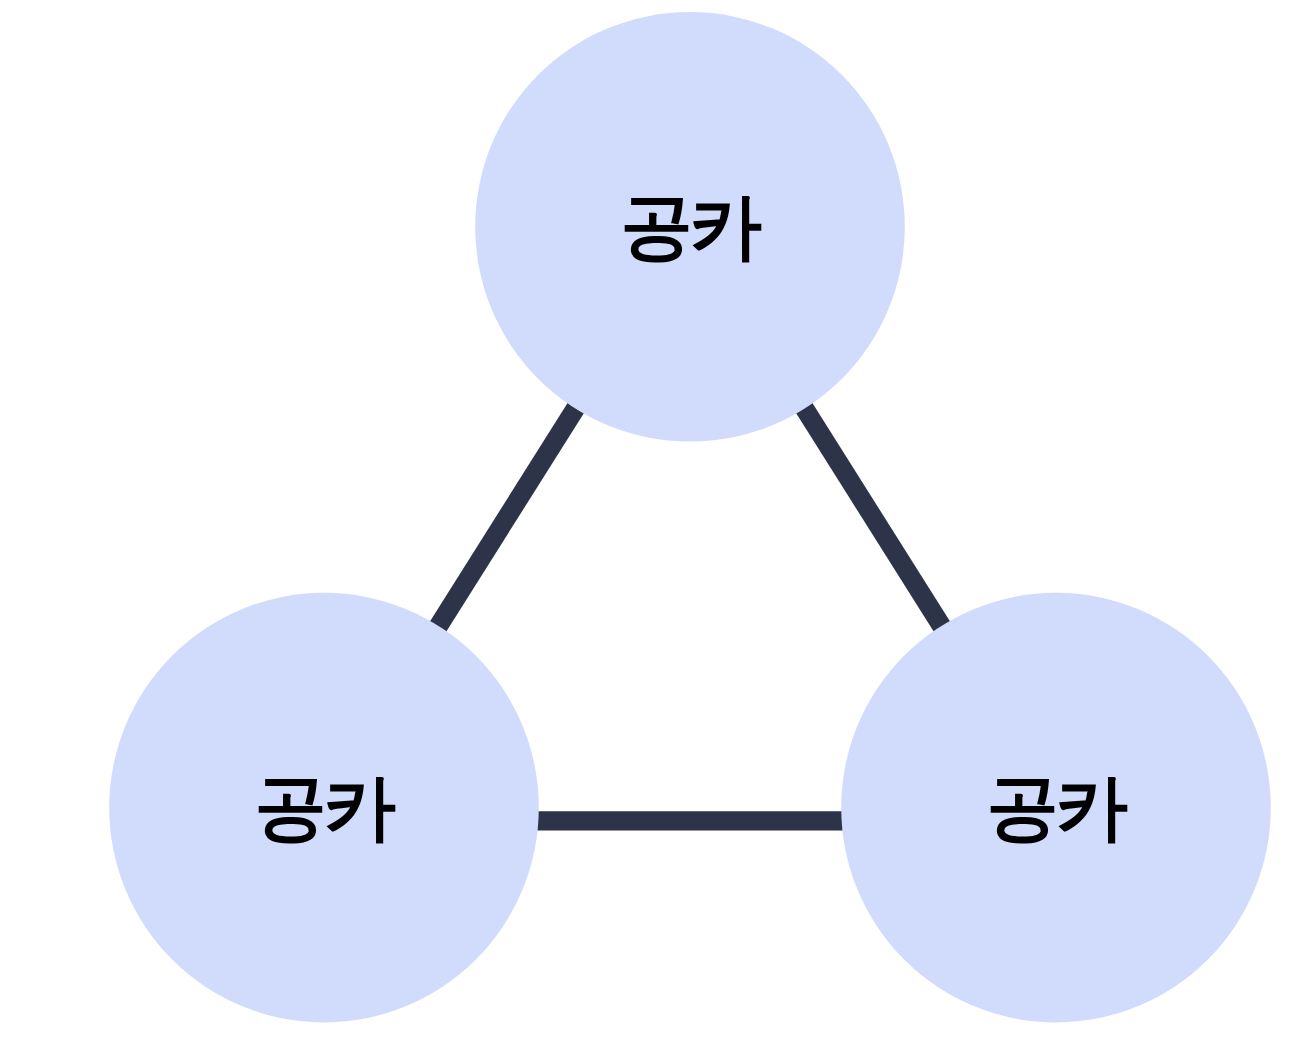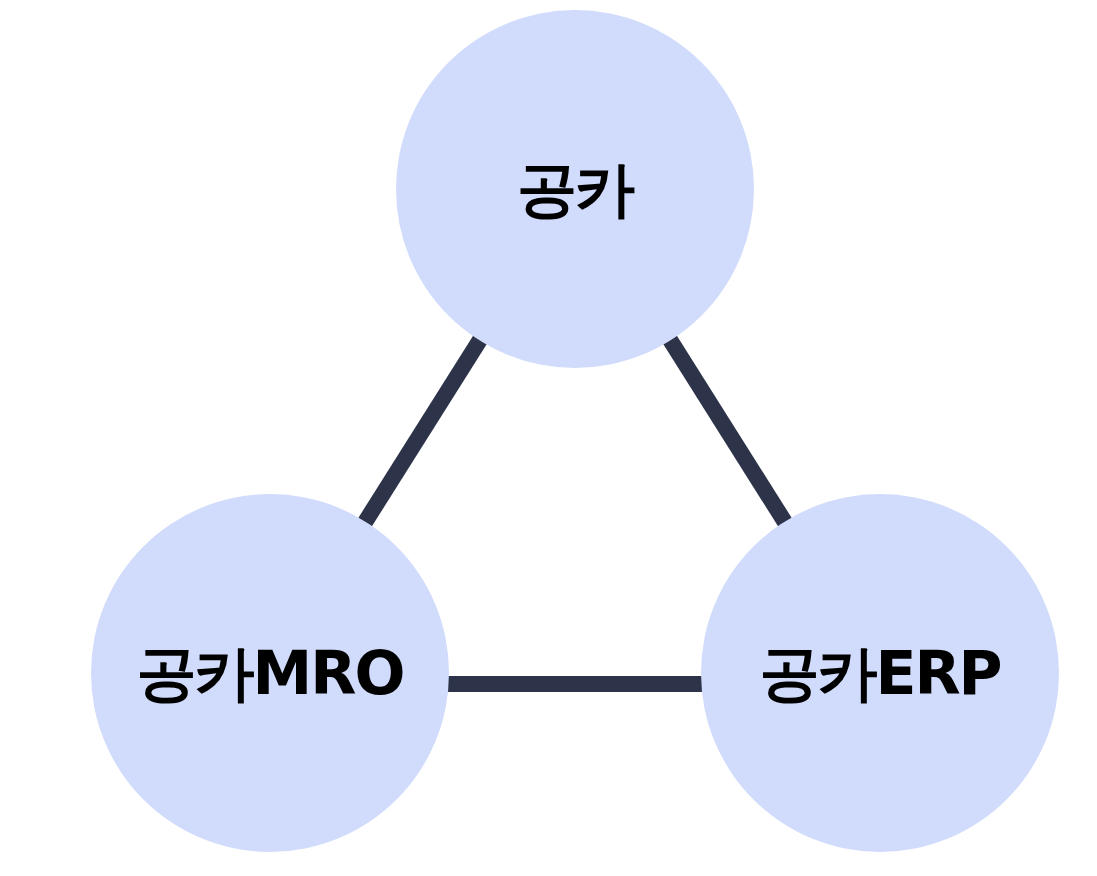--- a/index.html
+++ b/index.html
@@ -2,21 +2,21 @@
 <html><head>
   <meta charset="utf-8">
   <style>
     html, body { margin: 0; padding: 0; background: #ffffff; }
     body { width: 1097px; height: 876px; position: relative; overflow: hidden; font-family: "DejaVu Sans", "Liberation Sans", sans-serif; }
     svg.links { position: absolute; left: 0; top: 0; }
     .node {
       position: absolute;
       width: 358px; height: 358px;
       border-radius: 50%;
-      display: flex; align-items: center; justify-content: center;
+      display: flex; flex-direction: column; align-items: center; justify-content: center;
       color: #000000;
       font-weight: bold;
       font-size: 60px;
       line-height: 84px;
       letter-spacing: -2px;
     }
     .node span { display: block; text-align: center; }
     #node-top { left: 396px; top: 10px; }
     #node-left { left: 91px; top: 494px; }
     #node-right { left: 701px; top: 494px; }
@@ -29,19 +29,17 @@
   <line id="link-platform-erp" x1="575" y1="189" x2="880" y2="673" stroke-width="16" stroke="#2d3349"></line>
   <line id="link-mro-erp" x1="270" y1="684" x2="880" y2="684" stroke-width="16" stroke="#2d3349"></line>
 </svg>
 
 <div class="node" id="node-top" style="background: rgb(209, 219, 251); color: rgb(0, 0, 0);">
   <span>공카</span>
 </div>
 
 <div class="node" id="node-left" style="background: rgb(209, 219, 251); color: rgb(0, 0, 0);">
   <span>공카</span>
-  <span>MRO</span>
 </div>
 
 <div class="node" id="node-right" style="background: rgb(209, 219, 251); color: rgb(0, 0, 0);">
   <span>공카</span>
-  <span>ERP</span>
 </div>
 
 </body></html>

